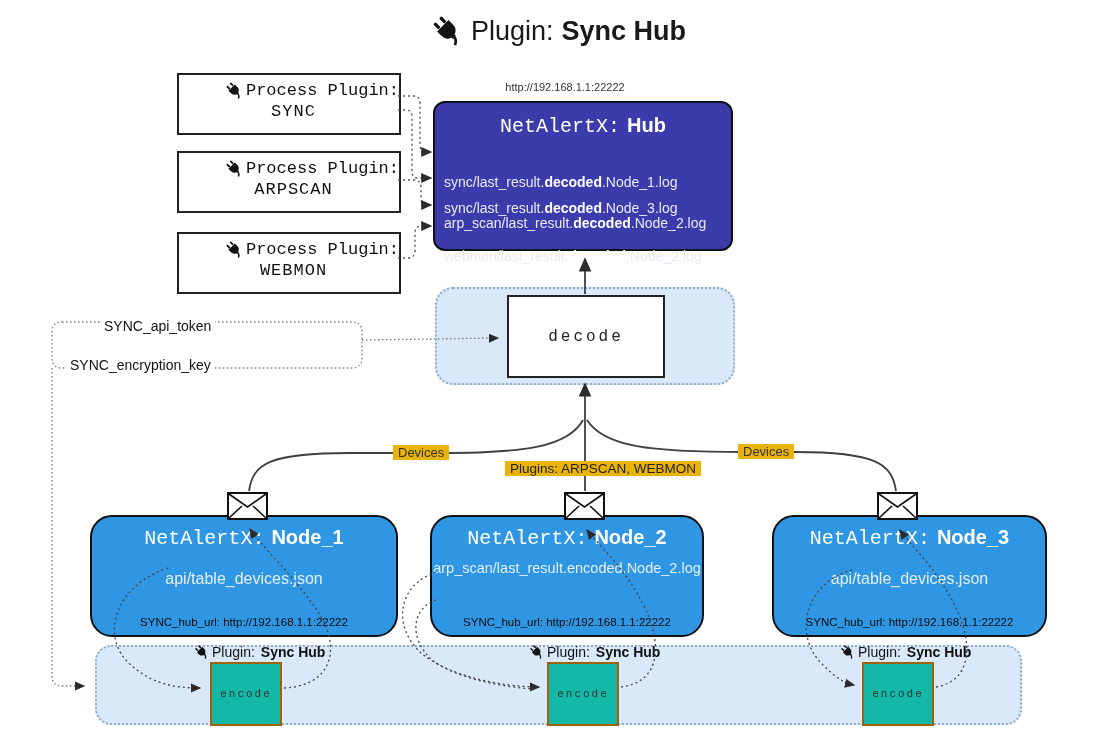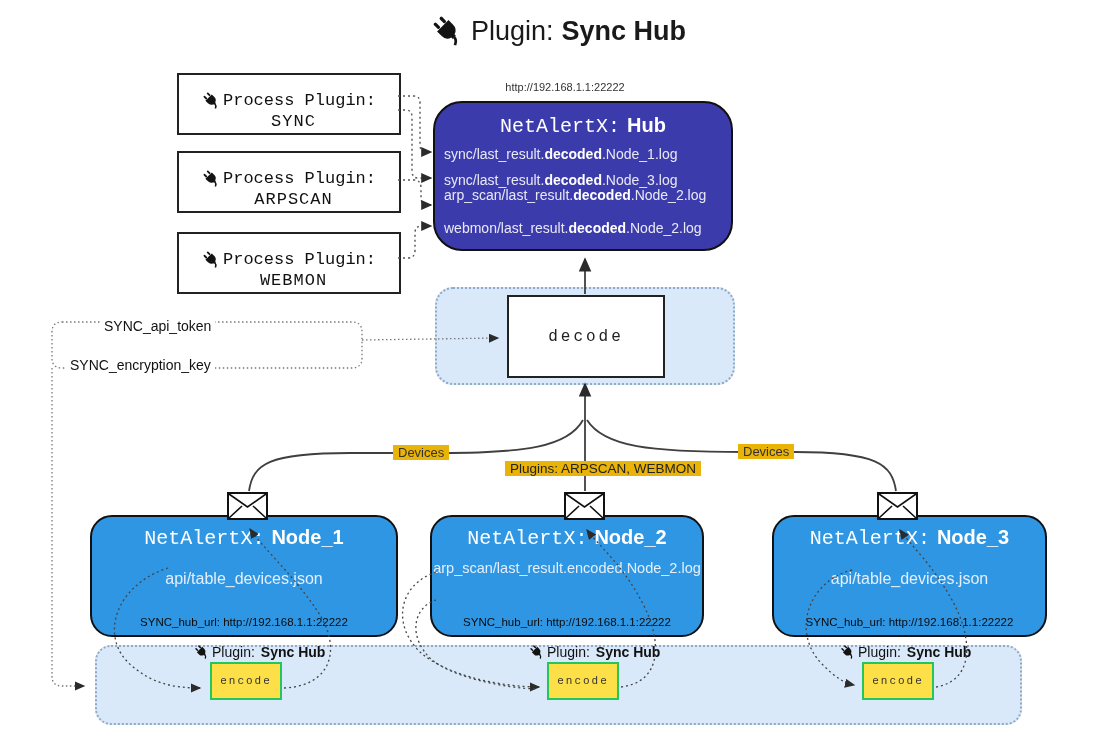--- a/index.html
+++ b/index.html
@@ -7,30 +7,30 @@
   .abs{position:absolute;}
 
   
   .title{top:14px;left:0;width:100%;display:flex;justify-content:center;align-items:center;font-size:27px;gap:6px;}
   .title .t-name{font-weight:700;margin-left:2px;}
   .plug-ico{display:inline-block;line-height:0;}
 
   
   .pbox{left:177px;width:220px;height:58px;background:#fff;border:2px solid #222;text-align:center;
         font-family:"Liberation Mono","DejaVu Sans Mono",monospace;font-size:17px;color:#111;}
-  .pbox .l1{margin-top:16px;display:flex;align-items:center;justify-content:center;gap:2px;}
+  .pbox .l1{margin-top:6px;display:flex;align-items:center;justify-content:flex-end;gap:2px;}
   .pbox .l2{margin-top:2px;letter-spacing:1px;padding-left:9px;}
 
   
   .hub-url{top:81px;left:415px;width:300px;text-align:center;font-size:11px;color:#333;}
-  .hub{left:433px;top:101px;width:300px;height:150px;background:#3b3bab;border:2px solid #111;border-radius:29px;box-sizing:border-box;color:#fff;}
+  .hub{left:433px;top:101px;width:300px;height:150px;background:#3b3bab;border:2px solid #111;border-radius:12px;box-sizing:border-box;color:#fff;}
   .hub-title{position:absolute;top:11px;left:0;width:100%;text-align:center;font-size:20px;}
   .hub-title .hp{font-family:"Liberation Mono","DejaVu Sans Mono",monospace;}
   .hub-title .hn{font-weight:700;margin-left:7px;}
-  .hlog{position:absolute;left:9px;font-size:14px;color:#e9e9f6;white-space:nowrap;}
+  .hlog{position:absolute;left:9px;font-size:14px;color:#e9e9f6;white-space:nowrap;margin-top:28px;}
   .hlog b{color:#fff;}
 
   
   .dec-wrap{left:435px;top:287px;width:300px;height:98px;background:#d9e9f9;border:2px dotted #8fa9c7;border-radius:18px;box-sizing:border-box;}
   .dec-box{left:507px;top:295px;width:158px;height:83px;background:#fff;border:2px solid #222;box-sizing:border-box;
            display:flex;align-items:center;justify-content:center;font-family:"Liberation Mono","DejaVu Sans Mono",monospace;
            font-size:16px;letter-spacing:3px;color:#222;}
 
   
   .secret{font-size:14px;color:#111;background:#fff;padding:0 4px;white-space:nowrap;z-index:5;}
@@ -45,21 +45,21 @@
   .n-title .hn{font-weight:700;margin-left:7px;}
   .n-file{position:absolute;left:0;width:100%;text-align:center;font-size:14.5px;color:#e4effb;white-space:nowrap;}
   .n-url{position:absolute;bottom:7px;left:0;width:100%;text-align:center;font-size:11.5px;color:#0b0b0b;white-space:nowrap;}
 
   .envelope{z-index:4;line-height:0;}
 
   
   .bot-wrap{left:95px;top:645px;width:927px;height:80px;background:#d9e9f9;border:2px dotted #8fa9c7;border-radius:16px;box-sizing:border-box;}
   .enc-label{top:644px;font-size:14px;color:#111;display:flex;align-items:center;gap:2px;white-space:nowrap;z-index:5;}
   .enc-label b{margin-left:4px;}
-  .enc-box{top:662px;width:72px;height:38px;background:#fde047;border:2px solid #22c55e;box-sizing:border-box;
+  .enc-box{top:662px;width:72px;height:64px;background:#14b8a6;border:2px solid #a16207;box-sizing:border-box;
            display:flex;align-items:center;justify-content:center;font-family:"Liberation Mono","DejaVu Sans Mono",monospace;
            font-size:11px;letter-spacing:2px;color:#333;z-index:3;}
 
   svg.layer{position:absolute;left:0;top:0;z-index:4;pointer-events:none;}
 </style>
 </head>
 <body>
 
 <div class="abs dec-wrap"></div>
 <div class="abs bot-wrap"></div>

